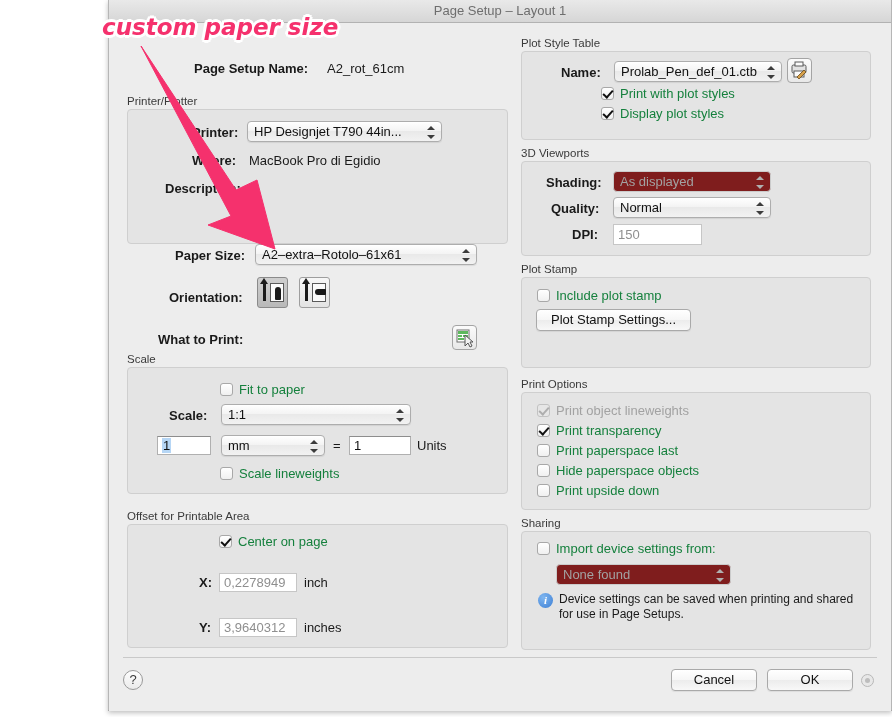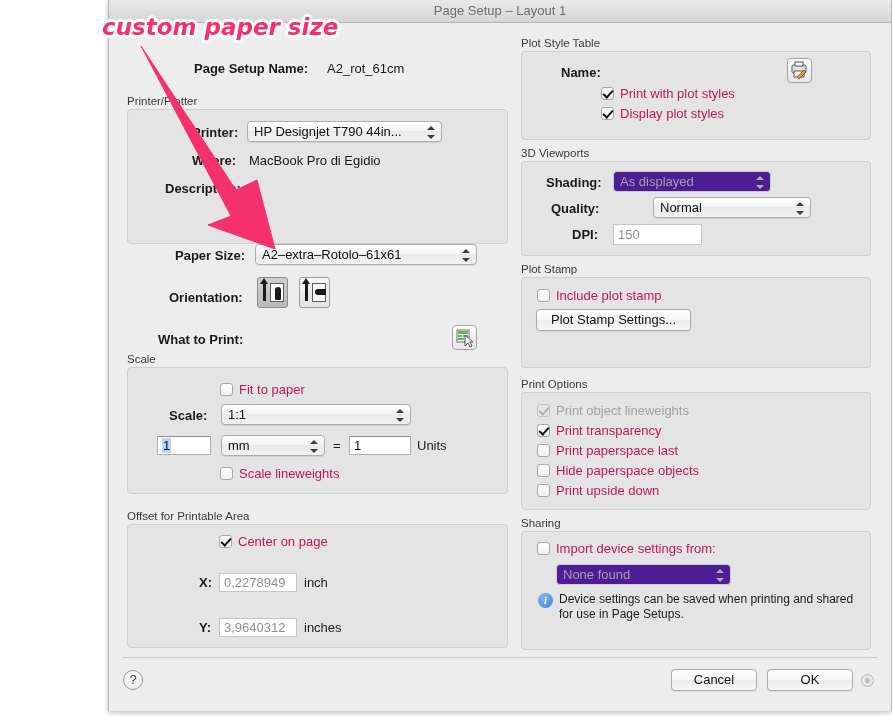--- a/index.html
+++ b/index.html
@@ -73,21 +73,21 @@
     border-radius: 4px;
     box-shadow: 0 1px 0 rgba(255,255,255,0.9) inset, 0 1px 1px rgba(0,0,0,0.08);
     font-size: 13px;
     color: #111;
     line-height: 19px;
     padding-left: 6px;
     white-space: nowrap;
     overflow: hidden;
   }
   .popup.disabled {
-    background: #4c1d95;
+    background: #7f1d1d;
     border-color: #cbcbcb;
     color: #a2a2a2;
     box-shadow: none;
   }
   .popup .arrows {
     position: absolute; right: 5px; top: 3px;
     width: 9px; height: 15px;
   }
   .popup .arrows:before,
   .popup .arrows:after {
@@ -138,21 +138,21 @@
     border: solid #111;
     border-width: 0 2px 2px 0;
     transform: rotate(42deg);
   }
   .cb.disabled .box {
     background: #e6e6e6; border-color: #c2c2c2;
   }
   .cb.disabled.checked .box:after { border-color: #aeaeae; }
   .cb .cblabel {
     position: absolute; left: 19px; top: 0px;
-    font-size: 13px; color: #be185d; white-space: nowrap;
+    font-size: 13px; color: #15803d; white-space: nowrap;
   }
   .cb.disabled .cblabel { color: #a2a2a2; }
 
   
   .btn {
     position: absolute;
     height: 22px;
     background: linear-gradient(to bottom, #ffffff 0%, #f6f6f6 50%, #ececec 51%, #f8f8f8 100%);
     border: 1px solid #a9a9a9;
     border-radius: 4px;
@@ -384,20 +384,24 @@
       <div class="lbl b" style="left:90px; top:597px;">Y:</div>
       <div class="field plain dimtext" style="left:110px; top:595px; width:78px;">
         <span>3,9640312</span>
       </div>
       <div class="lbl" style="left:195px; top:597px;">inches</div>
 
       <div class="group-title" style="left:412px; top:14px;">Plot Style Table</div>
       <div class="group-box" style="left:412px; top:28px; width:350px; height:89px;"></div>
 
       <div class="lbl b" style="left:452px; top:42px;">Name:</div>
+      <div class="popup" style="left:505px; top:38px; width:168px;">
+        <span>Prolab_Pen_def_01.ctb</span>
+        <span class="arrows"></span>
+      </div>
       <div class="iconbtn" style="left:678px; top:35px; width:25px; height:25px;">
         <svg width="23" height="23" viewBox="0 0 23 23">
           <rect x="4" y="6" width="14" height="8" rx="1.5" fill="#e2e2e2" stroke="#5a5a5a" stroke-width="1"></rect>
           <rect x="7" y="3" width="8" height="4" fill="#fafafa" stroke="#5a5a5a" stroke-width="1"></rect>
           <rect x="6" y="12" width="10" height="6" fill="#fafafa" stroke="#5a5a5a" stroke-width="1"></rect>
           <path d="M9 18 L16 11 L18 13 L11 20 Z" fill="#d8a14a" stroke="#6a4a1c" stroke-width="0.8"></path>
         </svg>
       </div>
 
       <div class="cb checked" style="left:492px; top:63px;">
@@ -412,21 +416,21 @@
       <div class="group-title" style="left:412px; top:124px;">3D Viewports</div>
       <div class="group-box" style="left:412px; top:138px; width:350px; height:95px;"></div>
 
       <div class="lbl b" style="left:437px; top:152px;">Shading:</div>
       <div class="popup disabled" style="left:504px; top:148px; width:158px;">
         <span>As displayed</span>
         <span class="arrows"></span>
       </div>
 
       <div class="lbl b" style="left:442px; top:178px;">Quality:</div>
-      <div class="popup" style="left:504px; top:174px; width:158px;margin-left:40px;">
+      <div class="popup" style="left:504px; top:174px; width:158px;">
         <span>Normal</span>
         <span class="arrows"></span>
       </div>
 
       <div class="lbl b" style="left:463px; top:204px;">DPI:</div>
       <div class="field plain dimtext" style="left:504px; top:201px; width:89px; height:21px; line-height:19px;">
         <span>150</span>
       </div>
 
       <div class="group-title" style="left:412px; top:240px;">Plot Stamp</div>

